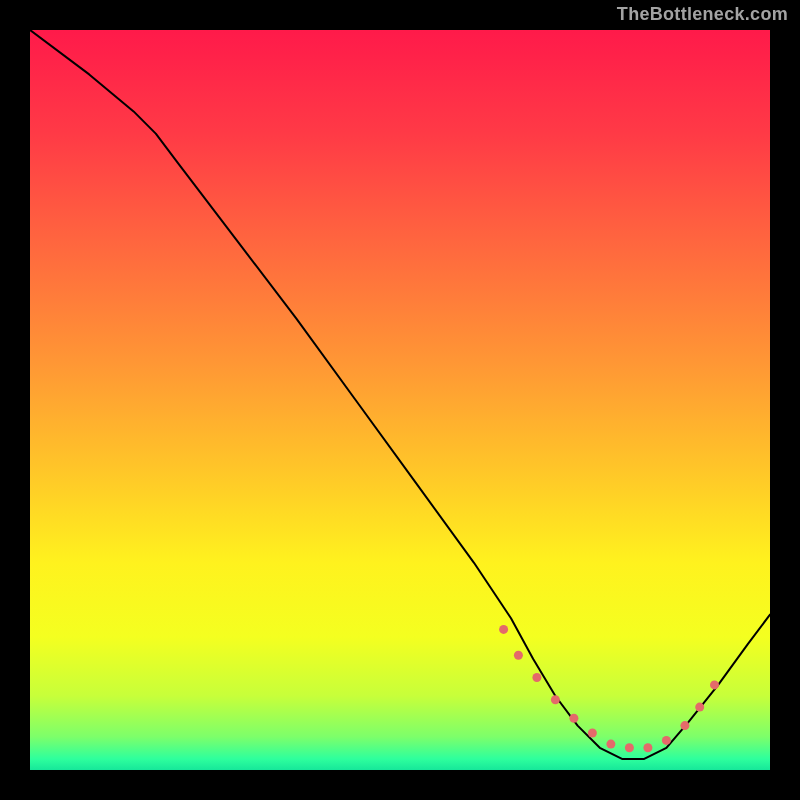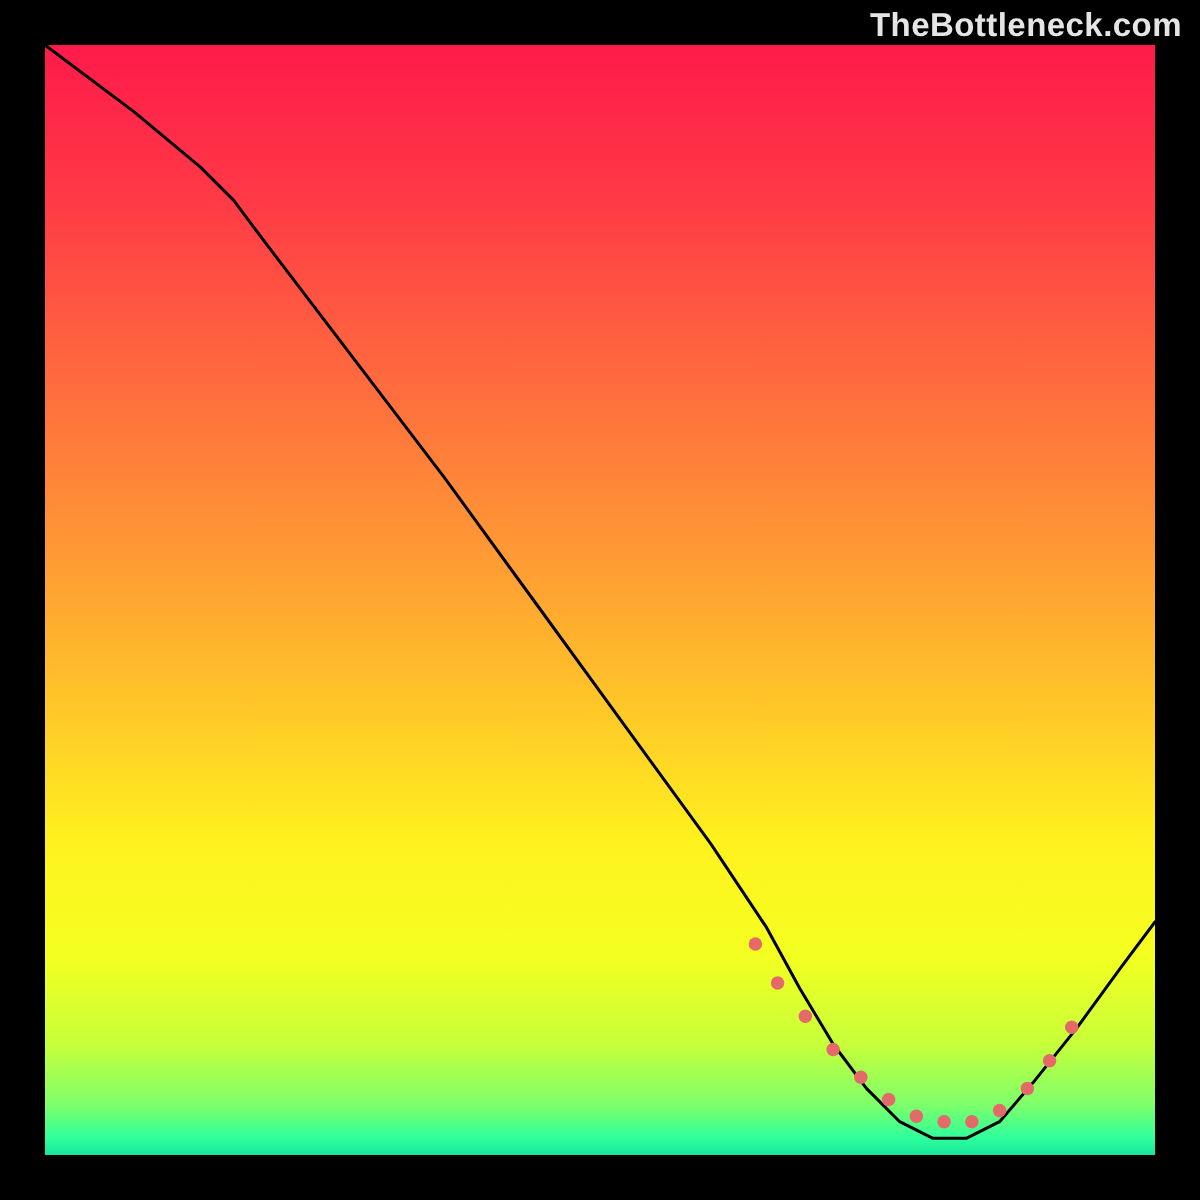--- a/index.html
+++ b/index.html
@@ -14,22 +14,22 @@
   .frame {
     position: relative;
     width: 800px;
     height: 800px;
     background: #000;
   }
   .watermark {
     position: absolute;
     top: 4px;
     right: 12px;
-    color: #e5e5e5;
-    font-size: 22px;
+    color: #a3a3a3;
+    font-size: 18px;
     font-weight: 600;
     letter-spacing: 0.3px;
     z-index: 30;
   }
   .plot {
     position: absolute;
     left: 30px;
     top: 30px;
     width: 740px;
     height: 740px;

